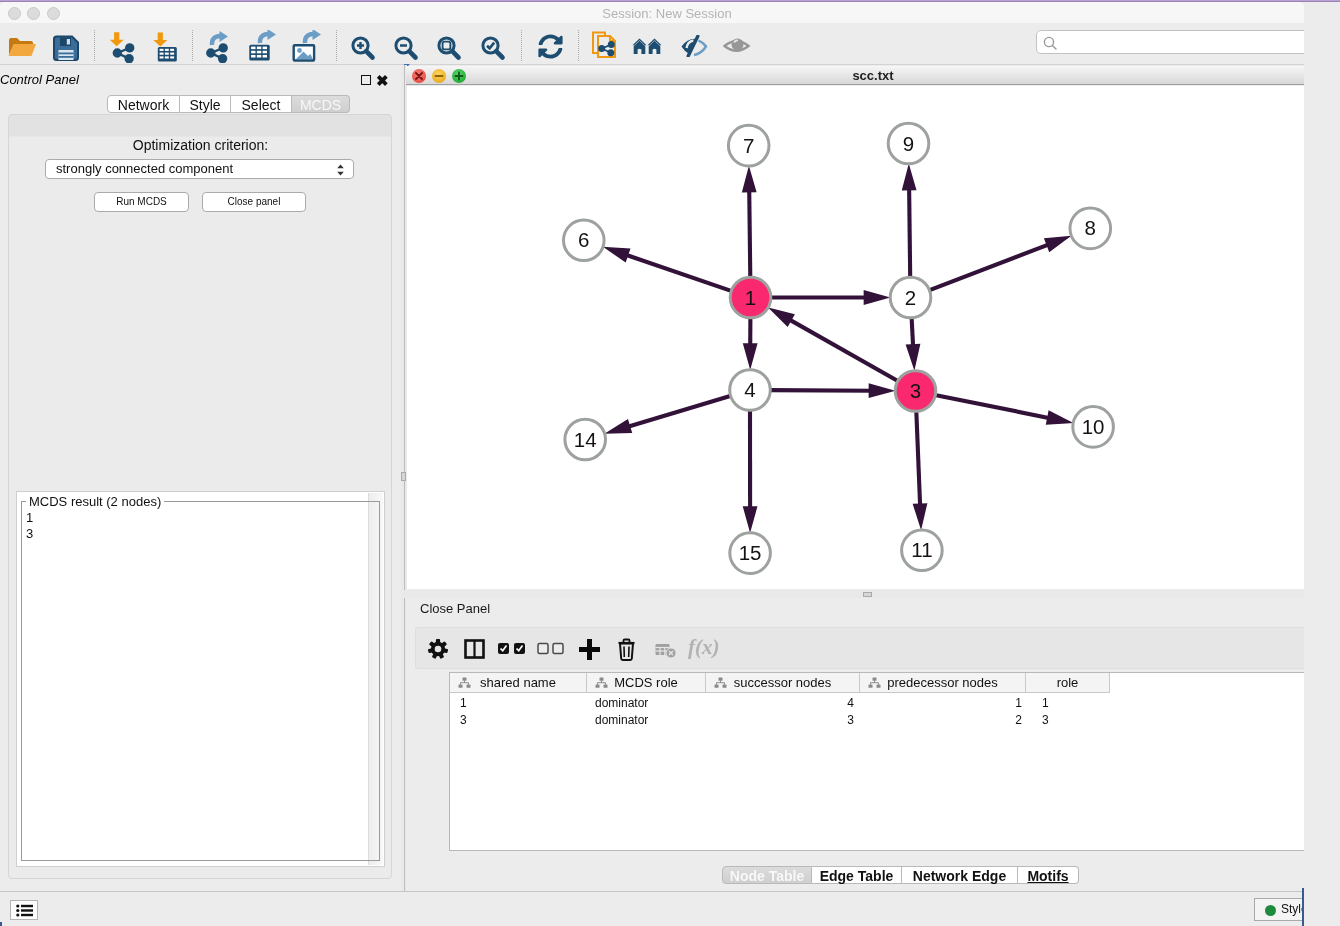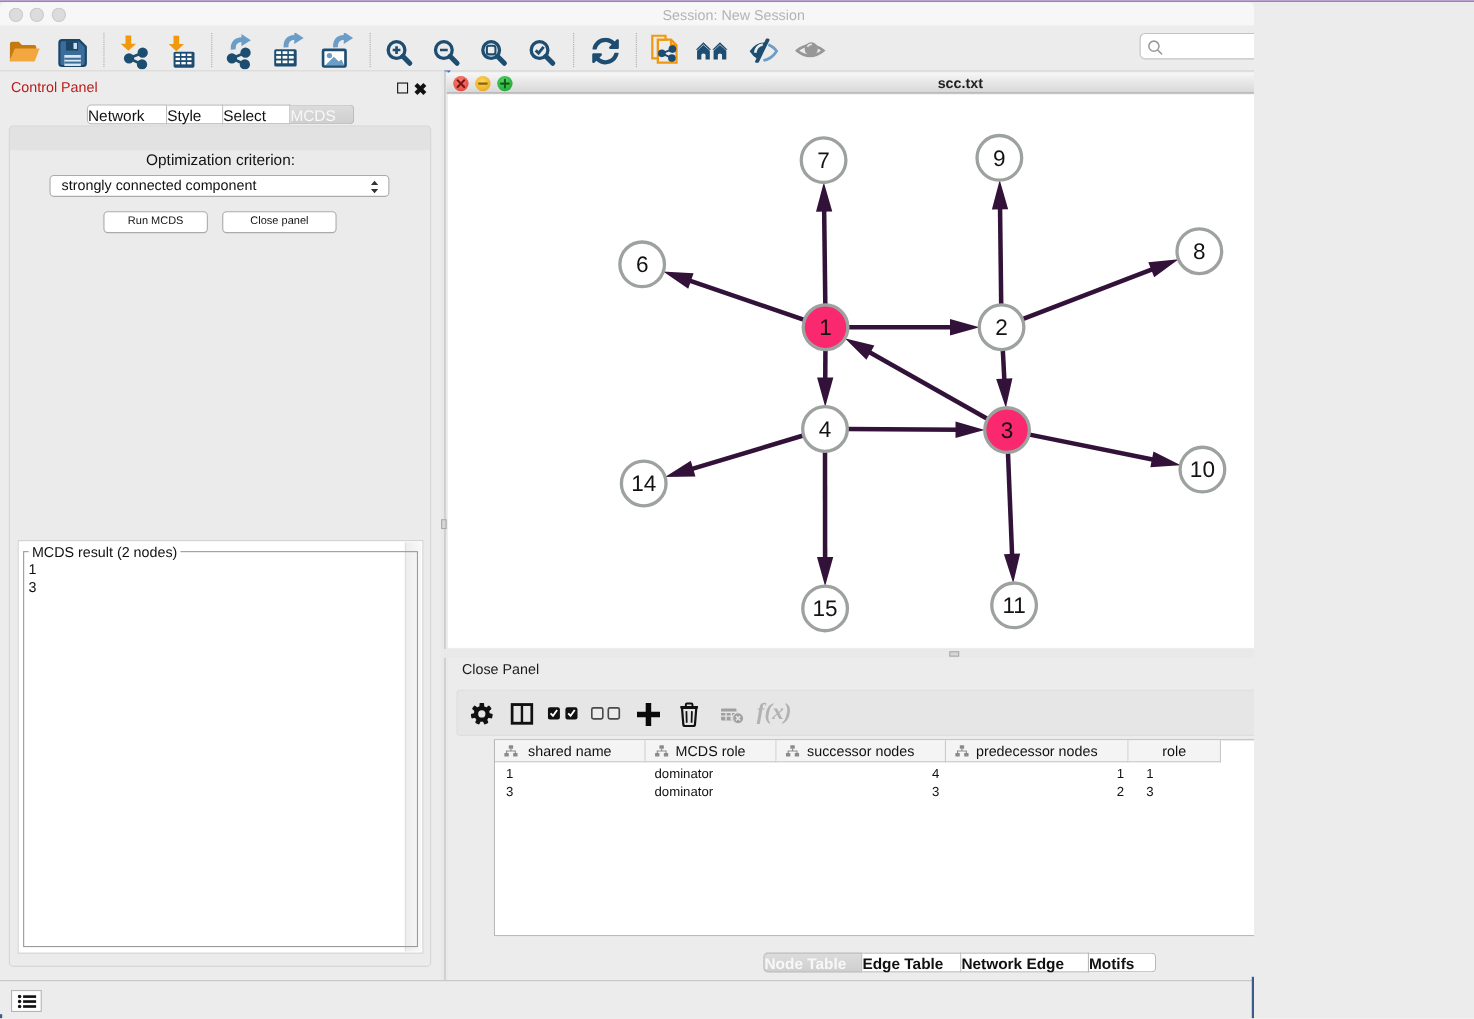--- a/index.html
+++ b/index.html
@@ -1,34 +1,34 @@
 <!DOCTYPE html>
 <html><head>
 <meta charset="utf-8">
 <style>
 * { margin:0; padding:0; box-sizing:border-box; }
 html,body { width:1340px; height:926px; overflow:hidden; font-family:"Liberation Sans", sans-serif; }
 body { background:linear-gradient(#b9a3ce 0px,#b9a3ce 1px,#9d82ba 1px,#9d82ba 2px,#ececec 2px); position:relative; }
-#win { position:absolute; left:0; top:2px; width:1140px; height:924px; background:#ececec; border-radius:5px 5px 0 0; overflow:hidden; }
+#win { position:absolute; left:0; top:2px; width:1304px; height:924px; background:#ececec; border-radius:5px 5px 0 0; overflow:hidden; }
 
 #titlebar { position:absolute; left:0; top:0; width:100%; height:21px; background:#f7f7f7; }
 .tl { position:absolute; top:5px; width:13px; height:13px; border-radius:50%; background:#dcdcdc; border:1px solid #c9c9c9; }
 #title-text { position:absolute; top:4px; left:0; width:1334px; text-align:center; font-size:13px; color:#b4b4b4; }
 
 #toolbar { position:absolute; left:0; top:22px; width:100%; height:41px; background:#ececec; border-bottom:1px solid #d2d2d2; }
 .sep { position:absolute; top:6px; height:31px; width:0; border-left:1px dotted #a9a9a9; }
 
 #search { position:absolute; left:1036px; top:6px; width:294px; height:24px; background:#fff; border:1px solid #c3c3c3; border-radius:5px; }
 
 #cpanel { position:absolute; left:0; top:63px; width:401px; height:826px; background:#ececec; }
-#cpanel-head { position:absolute; left:10px; top:7px; font-size:13px; color:#b91c1c; }
+#cpanel-head { position:absolute; left:0; top:7px; font-size:13px; color:#000000;font-style:italic; }
 #cp-content { position:absolute; left:8px; top:49px; width:384px; height:765px; background:linear-gradient(#e2e2e2 0px,#e2e2e2 21px,#ebebeb 22px); border:1px solid #d6d6d6; border-radius:4px; }
 
 .tabrow { position:absolute; font-size:14px; }
-.tabseg { position:absolute; top:0; height:18px; background:#fff; border:1px solid #b9b9b9; border-left:none; text-align:left; line-height:18px; color:#111; }
+.tabseg { position:absolute; top:0; height:18px; background:#fff; border:1px solid #b9b9b9; border-left:none; text-align:center; line-height:18px; color:#111;margin-left:28px; }
 .tabseg.first { border-left:1px solid #b9b9b9; border-radius:4px 0 0 4px; }
 .tabseg.last { border-radius:0 4px 4px 0; }
 .tabseg.sel { background:linear-gradient(#dcdcdc,#cfcfcf); color:#f8f8f8; }
 
 #optlabel { position:absolute; left:0; top:72px; width:401px; text-align:center; font-size:14px; color:#111; }
 #dropdown { position:absolute; left:45px; top:94px; width:309px; height:20px; background:#fff; border:1px solid #ababab; border-radius:4px; font-size:13px; line-height:18px; padding-left:10px; color:#111; }
 .btn { position:absolute; top:127px; height:20px; background:#fff; border:1px solid #ababab; border-radius:4px; font-size:10px; text-align:center; line-height:18px; color:#111; }
 
 #mcdsbox { position:absolute; left:16px; top:426px; width:369px; height:376px; background:#fff; border:1px solid #cfcfcf; }
 #fieldset { position:absolute; left:4px; top:9px; right:4px; bottom:5px; border:1px solid #9a9a9a; }
@@ -424,21 +424,21 @@
       <div class="td" style="left:10px; top:39px;">3</div>
       <div class="td" style="left:145px; top:39px;">dominator</div>
       <div class="td" style="left:256px; top:39px; width:148px; text-align:right;">3</div>
       <div class="td" style="left:410px; top:39px; width:162px; text-align:right;">2</div>
       <div class="td" style="left:592px; top:39px;">3</div>
     </div>
     <div id="btabs">
       <div class="tabseg first sel" style="left:287px; width:90px;">Node Table</div>
       <div class="tabseg" style="left:377px; width:90px;">Edge Table</div>
       <div class="tabseg" style="left:467px; width:116px;">Network Edge</div>
-      <div class="tabseg last" style="left:583px; width:61px;">Motifs</div>
+      <div class="tabseg last" style="left:583px; width:61px;text-decoration:underline;">Motifs</div>
     </div>
   </div>
 
   <div id="statusbar">
     <div id="listbtn">
         <svg style="position:absolute;left:5px;top:3px" width="17" height="13" viewBox="0 0 17 13">
           <g fill="#111">
             <circle cx="1.8" cy="2" r="1.6"></circle>
             <circle cx="1.8" cy="6.5" r="1.6"></circle>
             <circle cx="1.8" cy="11" r="1.6"></circle>

